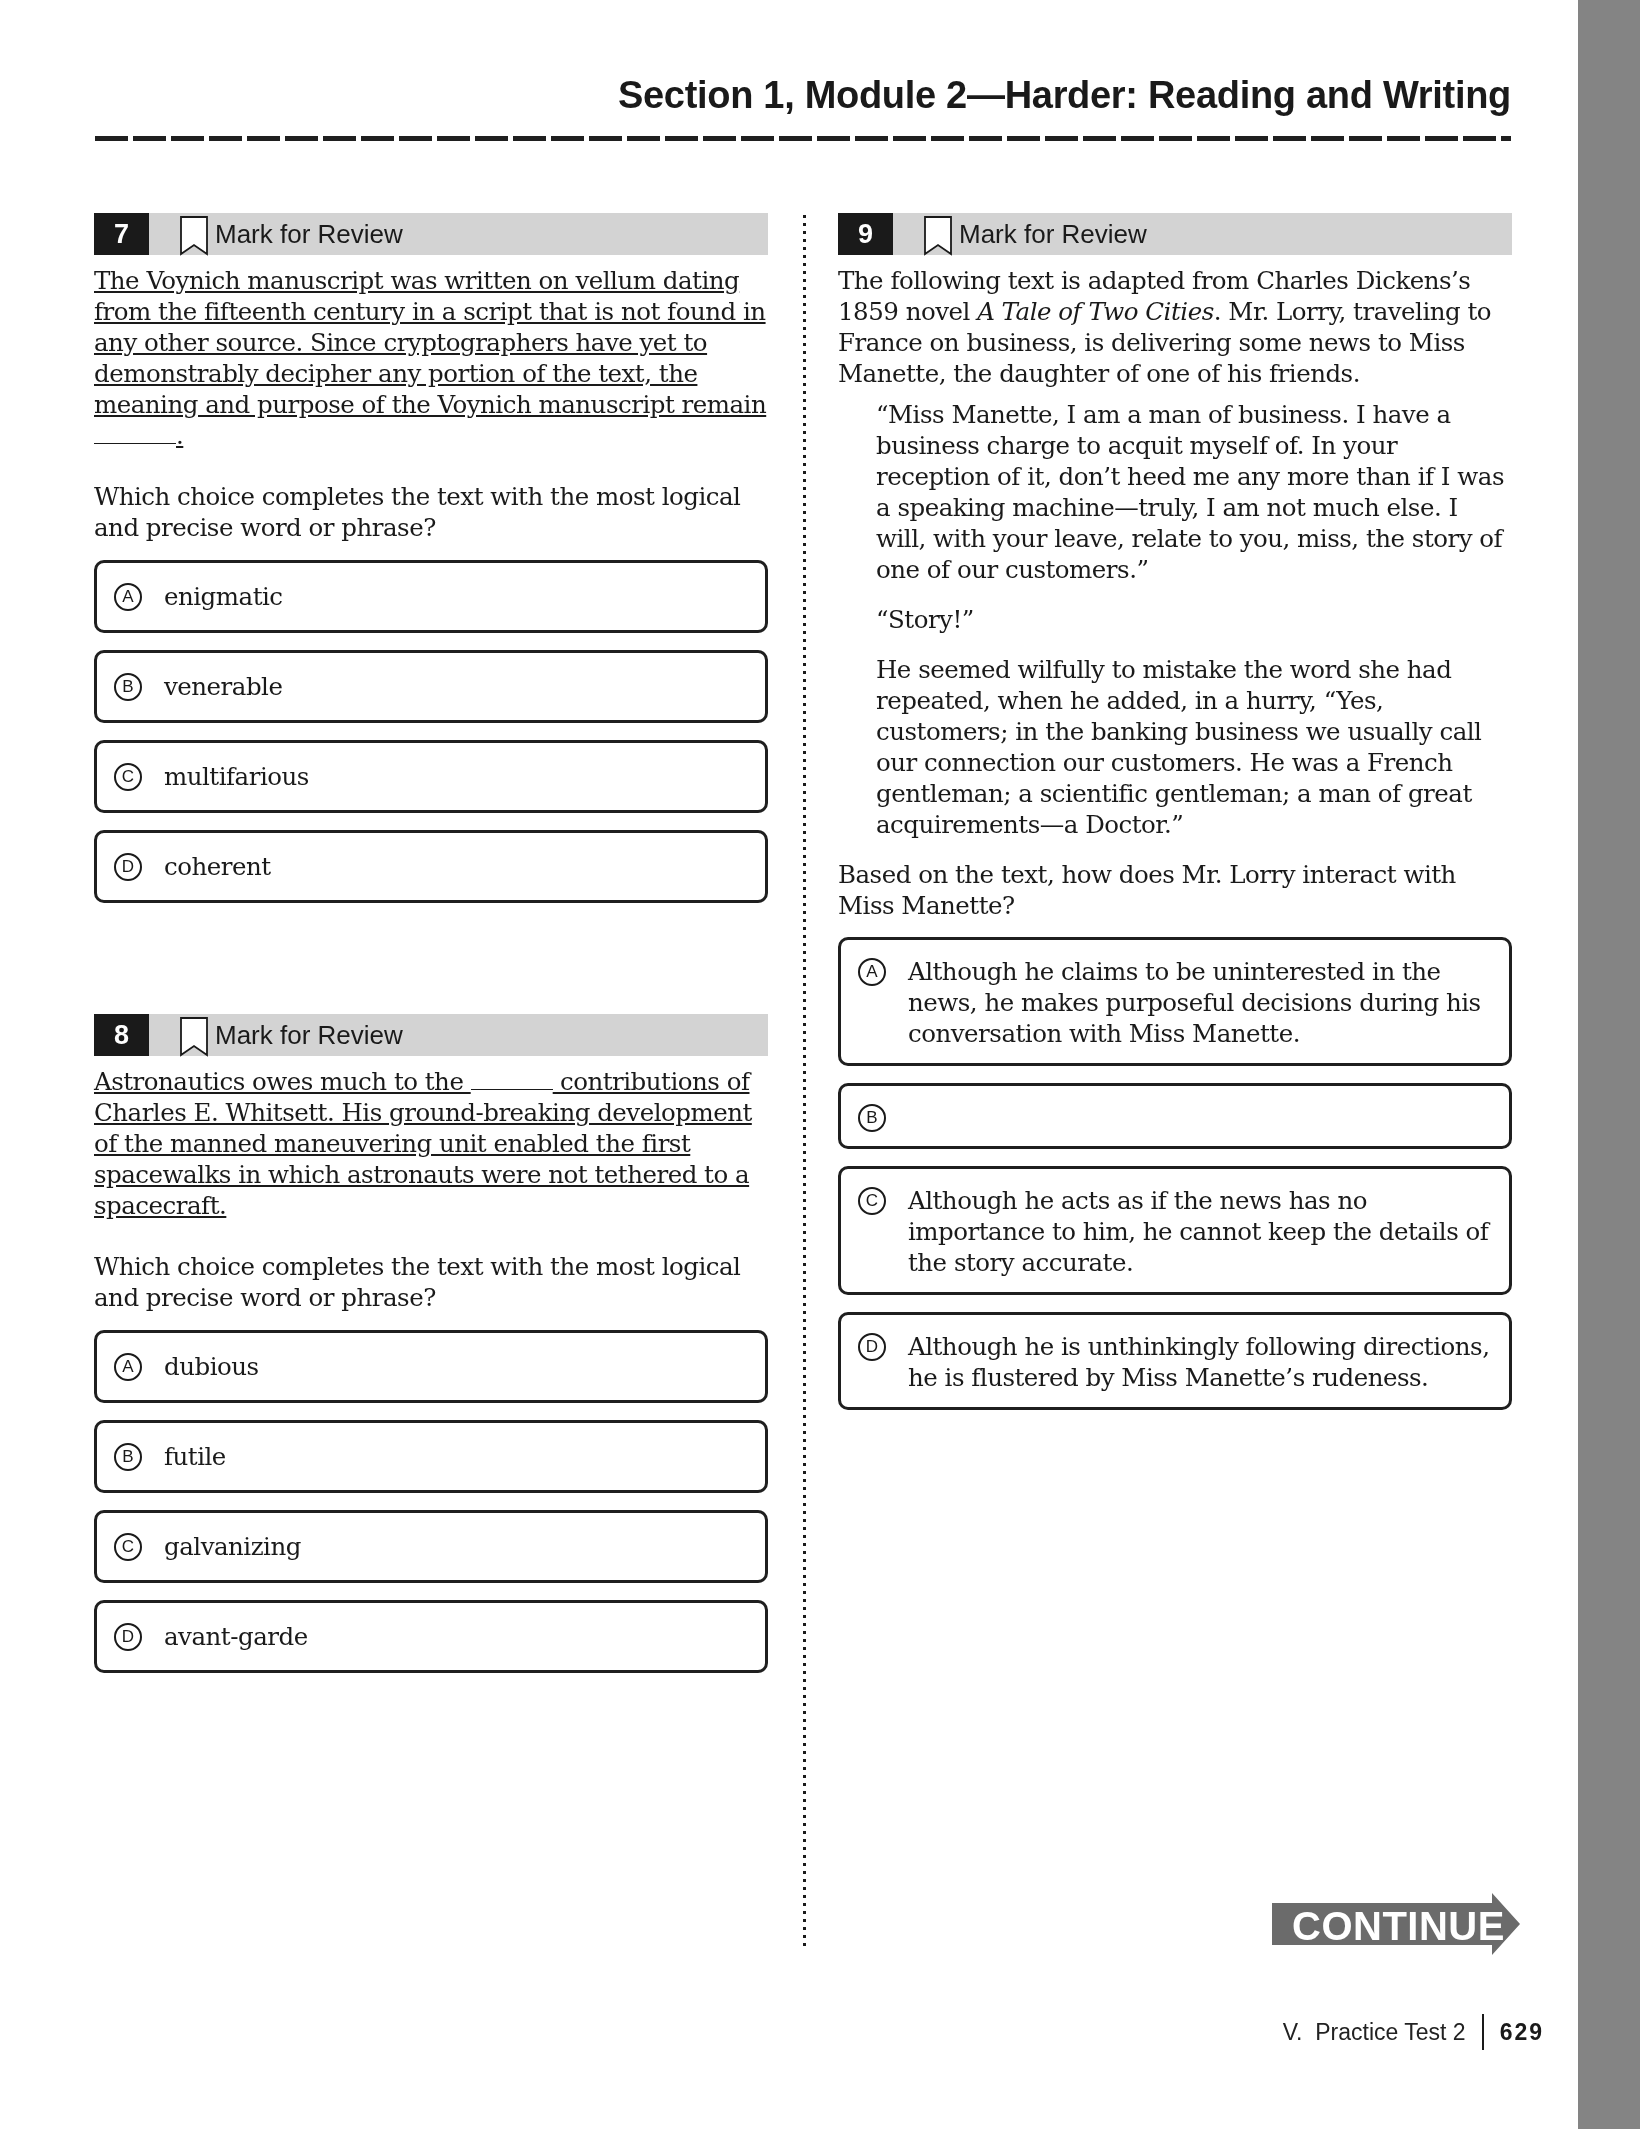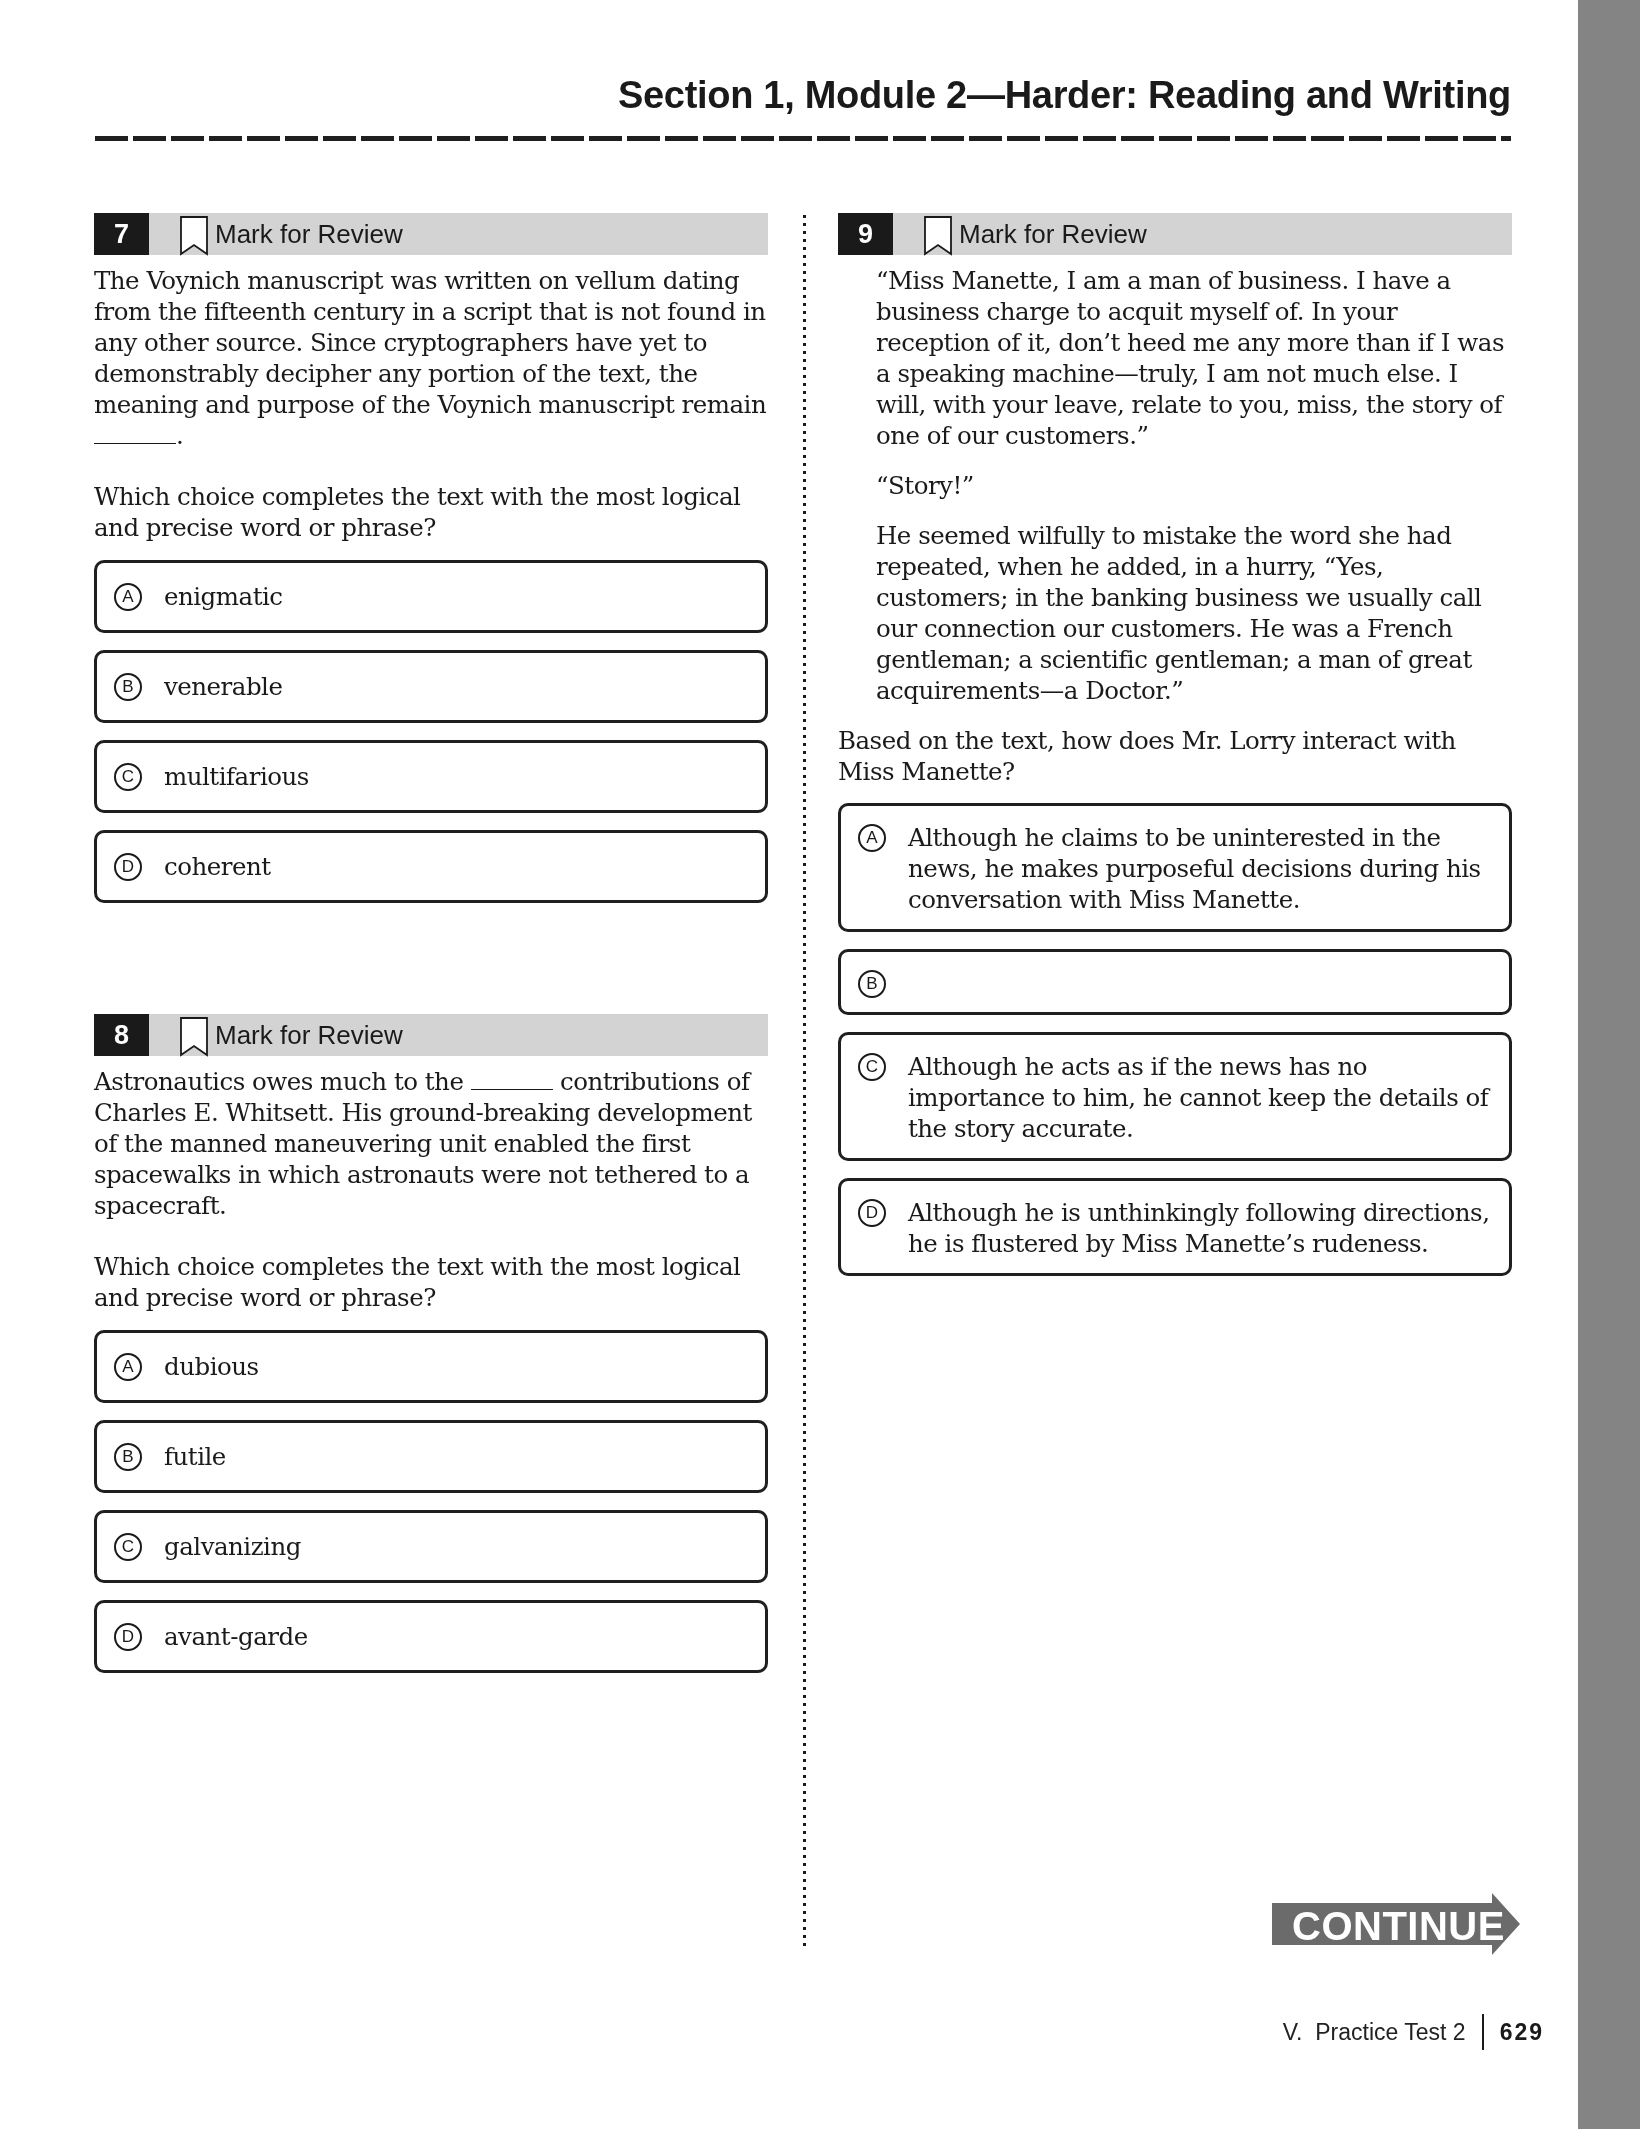--- a/index.html
+++ b/index.html
@@ -29,21 +29,21 @@
   .q-num {
     width: 55px; height: 42px; background: #1a1a1a; color: #ffffff;
     font-family: "Liberation Sans", "DejaVu Sans", sans-serif; font-weight: bold; font-size: 27px;
     display: flex; align-items: center; justify-content: center;
   }
   .mark-review { display: flex; align-items: center; margin-left: 30px; height: 34px; cursor: pointer; }
   .bookmark-icon { width: 30px; height: 40px; margin-top: 4px; }
   .mark-label {
     font-family: "Liberation Sans", "DejaVu Sans", sans-serif; font-size: 26px; color: #1a1a1a; margin-left: 6px;
   }
-  .q-text { font-size: 24.5px; line-height: 31px; margin: 10px 0 0 0; letter-spacing: -0.5px; }
+  .q-text { font-size: 24.5px; line-height: 31px; margin: 10px 0 0 0; letter-spacing: -0.5px; text-decoration: underline; }
   .q-prompt { font-size: 24.5px; line-height: 31px; margin: 30px 0 0 0; letter-spacing: -0.5px; }
   .blank { display: inline-block; width: 82px; border-bottom: 1.5px solid #1a1a1a; height: 20px; vertical-align: baseline; }
   .choices { margin-top: 18px; }
   .choice {
     border: 3px solid #1f1f1f; border-radius: 10px; box-sizing: border-box;
     display: flex; align-items: flex-start; margin-bottom: 17px; cursor: pointer; background: #fff;
   }
   .choice.short { height: 73px; align-items: center; }
   .choice-letter {
     width: 28px; height: 28px; border: 2.5px solid #1a1a1a; border-radius: 50%; box-sizing: border-box;
@@ -145,20 +145,21 @@
 <div class="question" style="left:838px; top:213px;">
   <div class="q-header">
     <div class="q-num">9</div>
     <div class="mark-review">
       <svg class="bookmark-icon" viewBox="0 0 30 40">
         <path d="M2 1 H28 V38 L15 29 L2 38 Z" fill="#ffffff" stroke="#1a1a1a" stroke-width="1.8"></path>
       </svg>
       <span class="mark-label">Mark for Review</span>
     </div>
   </div>
+  <p class="intro"><span>The following text is adapted from Charles Dickens’s 1859 novel </span><em>A Tale of Two Cities</em><span>. Mr. Lorry, traveling to France on business, is delivering some news to Miss Manette, the daughter of one of his friends.</span></p>
   <p class="quote-para">“Miss Manette, I am a man of business. I have a business charge to acquit myself of. In your reception of it, don’t heed me any more than if I was a speaking machine—truly, I am not much else. I will, with your leave, relate to you, miss, the story of one of our customers.”</p>
   <p class="quote-para gap">“Story!”</p>
   <p class="quote-para gap">He seemed wilfully to mistake the word she had repeated, when he added, in a hurry, “Yes, customers; in the banking business we usually call our connection our customers. He was a French gentleman; a scientific gentleman; a man of great acquirements—a Doctor.”</p>
   <p class="q9-prompt">Based on the text, how does Mr. Lorry interact with Miss Manette?</p>
   <div class="choices" style="margin-top:16px;">
     <div class="choice tall">
       <span class="choice-letter">A</span>
       <span class="choice-text" style="margin-right:18px;">Although he claims to be uninterested in the news, he makes purposeful decisions during his conversation with Miss Manette.</span>
     </div>
     <div class="choice tall">

